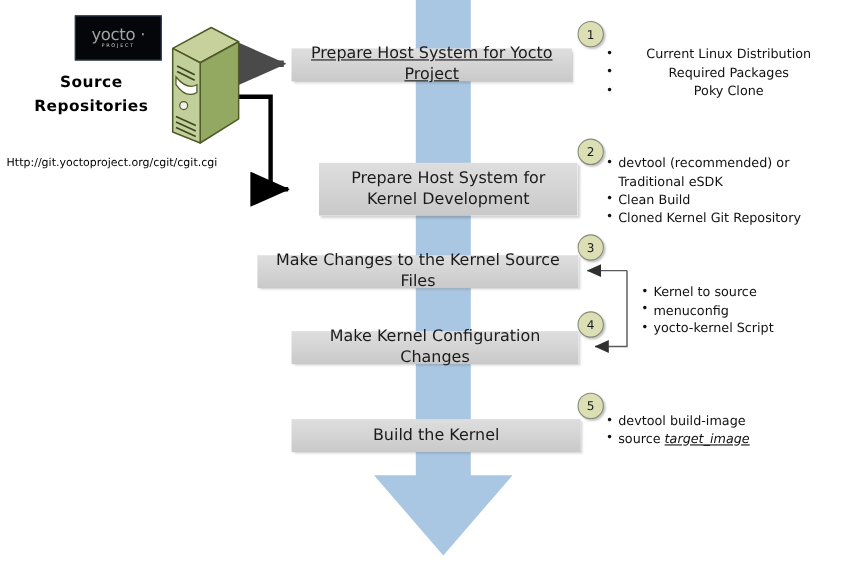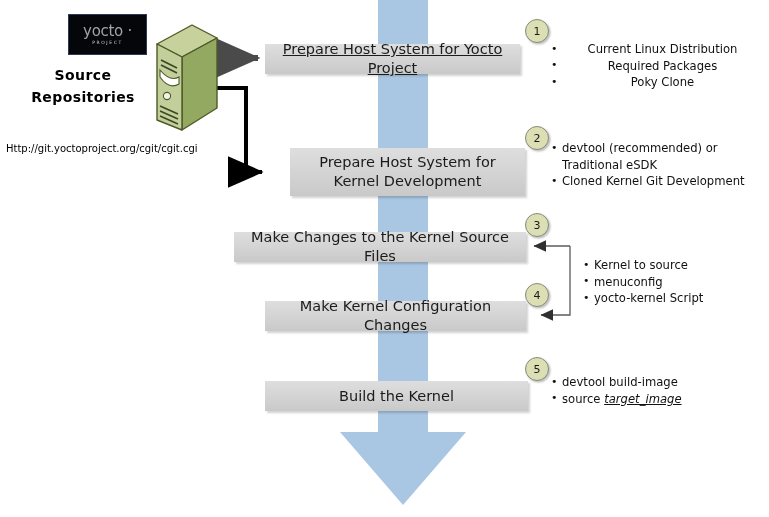--- a/index.html
+++ b/index.html
@@ -270,21 +270,22 @@
       <li>Current Linux Distribution</li>
       <li>Required Packages</li>
       <li>Poky Clone</li>
     </ul>
   </div>
 
   <div class="bullets" style="left:551px; top:140px; width:212px;">
     <ul>
       <li>devtool (recommended) or
 Traditional eSDK</li>
-      <li>Cloned Kernel Git Development</li>
+      <li>Clean Build</li>
+      <li>Cloned Kernel Git Repository</li>
     </ul>
   </div>
 
   <div class="bullets" style="left:583px; top:257px; width:180px;">
     <ul>
       <li>Kernel to source</li>
       <li>menuconfig</li>
       <li>yocto-kernel Script</li>
     </ul>
   </div>

